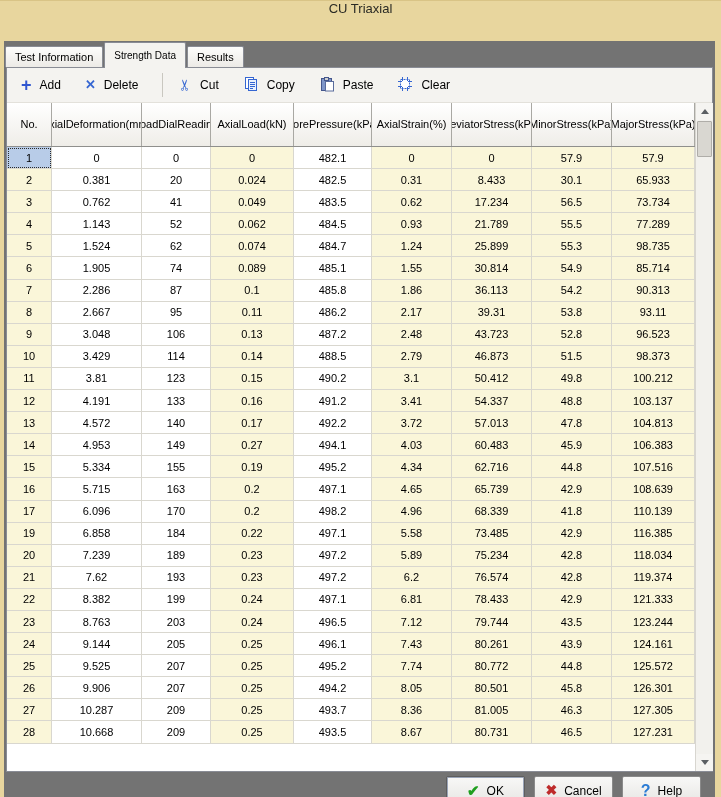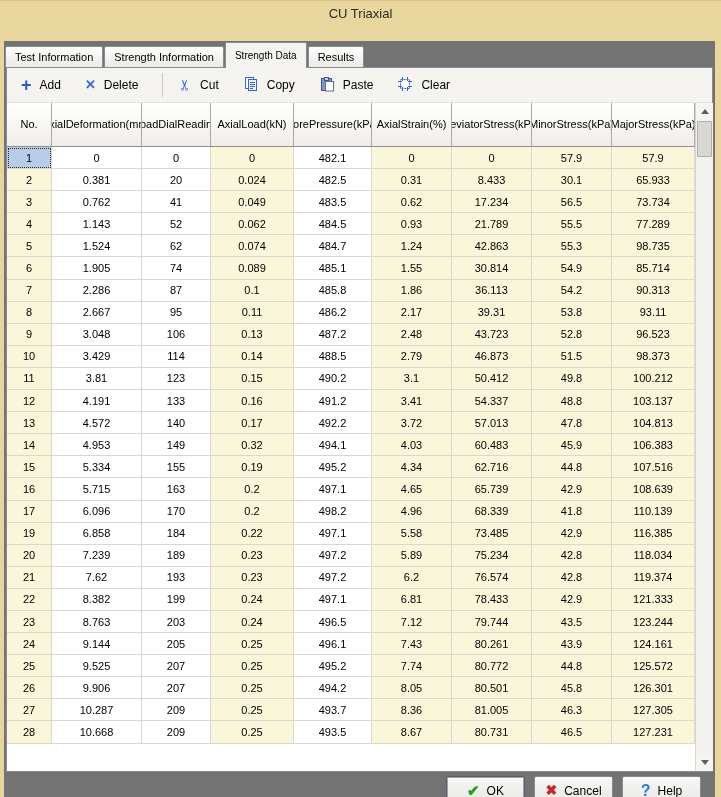--- a/index.html
+++ b/index.html
@@ -1,18 +1,18 @@
 <!DOCTYPE html>
 <html><head>
 <meta charset="utf-8">
 <style>
   html,body{margin:0;padding:0;}
   body{font-family:"Liberation Sans",sans-serif;}
   .window{position:relative;width:721px;height:797px;background:#E8D69E;color:#000;font-size:11px;overflow:hidden;border-top:1px solid #D9C486;box-sizing:border-box;}
-  .titlebar{height:24px;display:flex;align-items:center;justify-content:center;font-size:13px;color:#2A2A24;}
+  .titlebar{height:24px;display:flex;justify-content:center;font-size:13px;color:#2A2A24;}
   .client{position:absolute;left:4px;top:40px;width:711px;height:768px;background:#737373;}
 
   
   .tabs{height:26px;display:flex;align-items:flex-end;position:relative;z-index:2;padding-left:1px;}
   .tab{box-sizing:border-box;height:21px;display:flex;align-items:center;padding:0 9px;margin-right:1px;
        background:linear-gradient(#FDFDFC,#ECEAE6);border:1px solid #898C95;border-bottom:none;
        border-radius:2px 2px 0 0;cursor:default;white-space:nowrap;}
   .tab.active{height:26px;background:#F4F3F0;position:relative;top:1px;font-size:10px;}
 
   
@@ -65,23 +65,20 @@
   <div class="titlebar">
     <span>CU Triaxial</span>
   </div>
 
   <div class="client">
 
     <div class="tabs">
       <div class="tab">
           <span>Test Information</span>
         </div>
-      <div class="tab">
-          <span>Strength Information</span>
-        </div>
       <div class="tab active">
           <span>Strength Data</span>
         </div>
       <div class="tab">
           <span>Results</span>
         </div>
     </div>
 
     <div class="tabpage">
 
@@ -216,21 +213,21 @@
                 <div class="g-cell shaded">55.5</div>
                 <div class="g-cell shaded">77.289</div>
               </div>
               <div class="g-row">
                 <div class="g-cell shaded">5</div>
                 <div class="g-cell">1.524</div>
                 <div class="g-cell">62</div>
                 <div class="g-cell shaded">0.074</div>
                 <div class="g-cell">484.7</div>
                 <div class="g-cell shaded">1.24</div>
-                <div class="g-cell shaded">42.863</div>
+                <div class="g-cell shaded">25.899</div>
                 <div class="g-cell shaded">55.3</div>
                 <div class="g-cell shaded">98.735</div>
               </div>
               <div class="g-row">
                 <div class="g-cell shaded">6</div>
                 <div class="g-cell">1.905</div>
                 <div class="g-cell">74</div>
                 <div class="g-cell shaded">0.089</div>
                 <div class="g-cell">485.1</div>
                 <div class="g-cell shaded">1.55</div>
@@ -312,21 +309,21 @@
                 <div class="g-cell">492.2</div>
                 <div class="g-cell shaded">3.72</div>
                 <div class="g-cell shaded">57.013</div>
                 <div class="g-cell shaded">47.8</div>
                 <div class="g-cell shaded">104.813</div>
               </div>
               <div class="g-row">
                 <div class="g-cell shaded">14</div>
                 <div class="g-cell">4.953</div>
                 <div class="g-cell">149</div>
-                <div class="g-cell shaded">0.32</div>
+                <div class="g-cell shaded">0.27</div>
                 <div class="g-cell">494.1</div>
                 <div class="g-cell shaded">4.03</div>
                 <div class="g-cell shaded">60.483</div>
                 <div class="g-cell shaded">45.9</div>
                 <div class="g-cell shaded">106.383</div>
               </div>
               <div class="g-row">
                 <div class="g-cell shaded">15</div>
                 <div class="g-cell">5.334</div>
                 <div class="g-cell">155</div>

